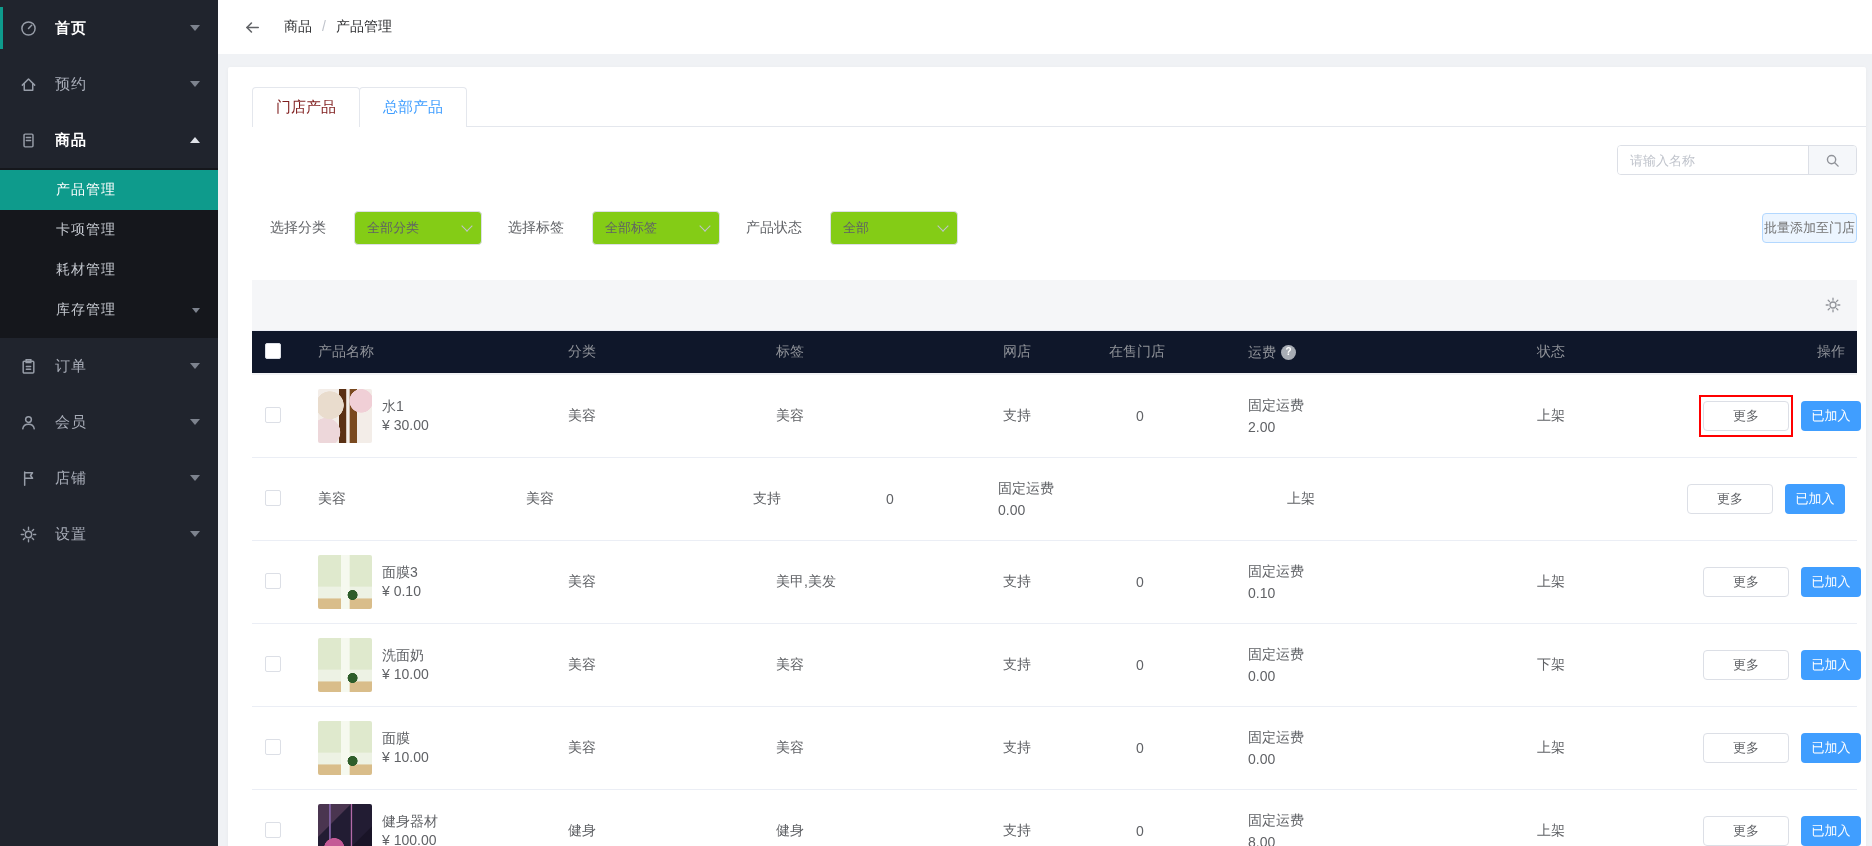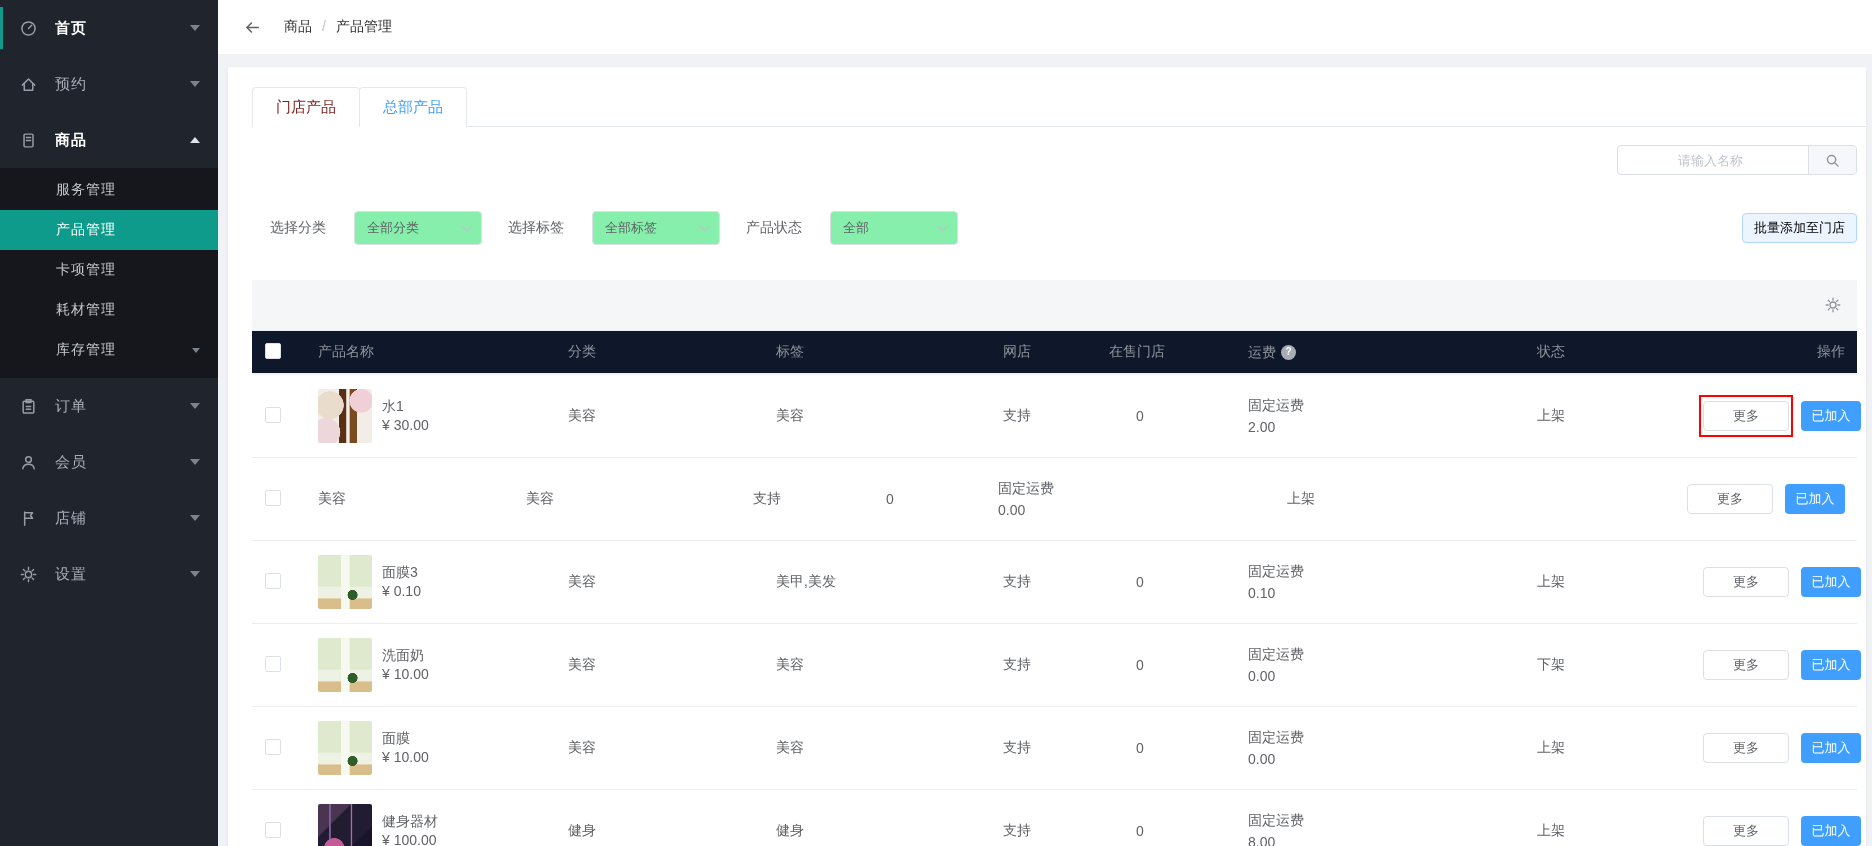--- a/index.html
+++ b/index.html
@@ -36,32 +36,32 @@
 
   
   .tabbar { display:flex; margin-left:24px; margin-right:0; border-bottom:1px solid #e4e7ed; height:40px; }
   .tab { height:40px; line-height:38px; padding:0 23px; border:1px solid #e4e7ed; border-bottom:none; border-radius:4px 4px 0 0; font-size:15px; color:#7f1d1d; background:#fff; cursor:pointer; position:relative; }
   .tab + .tab { margin-left:-1px; }
   .tab.active { color:#409eff; }
   .tab.active::after { content:''; position:absolute; left:0; right:0; bottom:-1px; height:1px; background:#fff; }
 
   
   .search-row { display:flex; justify-content:flex-end; margin:18px 9px 0 0; }
-  .search-box { display:flex; width:240px; height:30px; border:1px solid #dcdfe6; border-radius:4px; overflow:hidden; background:#fff;padding-left:48px; }
+  .search-box { display:flex; width:240px; height:30px; border:1px solid #dcdfe6; border-radius:4px; overflow:hidden; background:#fff; }
   .search-box input { flex:1; border:none; outline:none; padding:0 12px; font-size:13px; color:#606266; font-family:inherit; min-width:0; }
   .search-box input::placeholder { color:#c0c4cc; }
   .search-append { width:48px; background:#f5f7fa; border-left:1px solid #dcdfe6; display:flex; align-items:center; justify-content:center; cursor:pointer; color:#909399; }
   .search-append svg { width:15px; height:15px; }
 
   
   .filter-row { display:flex; align-items:center; margin:36px 9px 0 42px; }
   .f-label { font-size:14px; color:#606266; margin-right:28px; flex-shrink:0; }
-  .select { width:128px; height:34px; border:1px solid #dcdfe6; border-radius:4px; display:flex; align-items:center; justify-content:space-between; padding:0 10px 0 12px; color:#606266; font-size:13px; margin-right:26px; cursor:pointer; background:#86efac; flex-shrink:0; }
+  .select { width:128px; height:34px; border:1px solid #dcdfe6; border-radius:4px; display:flex; align-items:center; justify-content:space-between; padding:0 10px 0 12px; color:#606266; font-size:13px; margin-right:26px; cursor:pointer; background:#84cc16; flex-shrink:0; }
   .vchev { width:8px; height:8px; border-right:1.4px solid #c0c4cc; border-bottom:1.4px solid #c0c4cc; transform:rotate(45deg); margin-top:-4px; flex-shrink:0; }
-  .batch-btn { margin-left:auto; height:30px; padding:0 11px; background:#ecf5ff; border:1px solid #b3d8ff; color:#000000; border-radius:4px; font-size:13px; cursor:pointer; font-family:inherit; }
+  .batch-btn { margin-left:auto; height:30px; padding:0 1px; background:#ecf5ff; border:1px solid #b3d8ff; color:#737373; border-radius:4px; font-size:13px; cursor:pointer; font-family:inherit; }
 
   
   .table { margin:35px 9px 0 24px; }
   .toolbar { height:51px; background:#f5f6f8; display:flex; align-items:center; justify-content:flex-end; padding-right:16px; border-bottom:1px solid #ebeef5; }
   .toolbar .gear { color:#909399; cursor:pointer; width:16px; height:16px; }
   .toolbar .gear svg { width:16px; height:16px; }
   .thead { display:flex; align-items:center; height:44px; background:#0f172a; border-bottom:2px solid #f2f3f5; color:#909399; font-size:14px; }
   .row { display:flex; align-items:center; height:83px; border-bottom:1px solid #ebeef5; font-size:14px; color:#606266; background:#fff; }
   .col-check { width:66px; padding-left:13px; flex-shrink:0; }
   .col-name { width:250px; flex-shrink:0; display:flex; align-items:center; }
@@ -193,23 +193,20 @@
         <div class="s-item bright">
           <span class="s-icon">
             <svg viewBox="0 0 16 16" style="width:100%;height:100%;display:block">
               <use href="#i-document"></use>
             </svg>
           </span>
           <span class="lbl">商品</span>
           <span class="chev up"></span>
         </div>
         <div class="submenu">
-          <div class="sub-item">
-            <span class="sl">服务管理</span>
-          </div>
           <div class="sub-item active">
             <span class="sl">产品管理</span>
           </div>
           <div class="sub-item">
             <span class="sl">卡项管理</span>
           </div>
           <div class="sub-item">
             <span class="sl">耗材管理</span>
           </div>
           <div class="sub-item">

